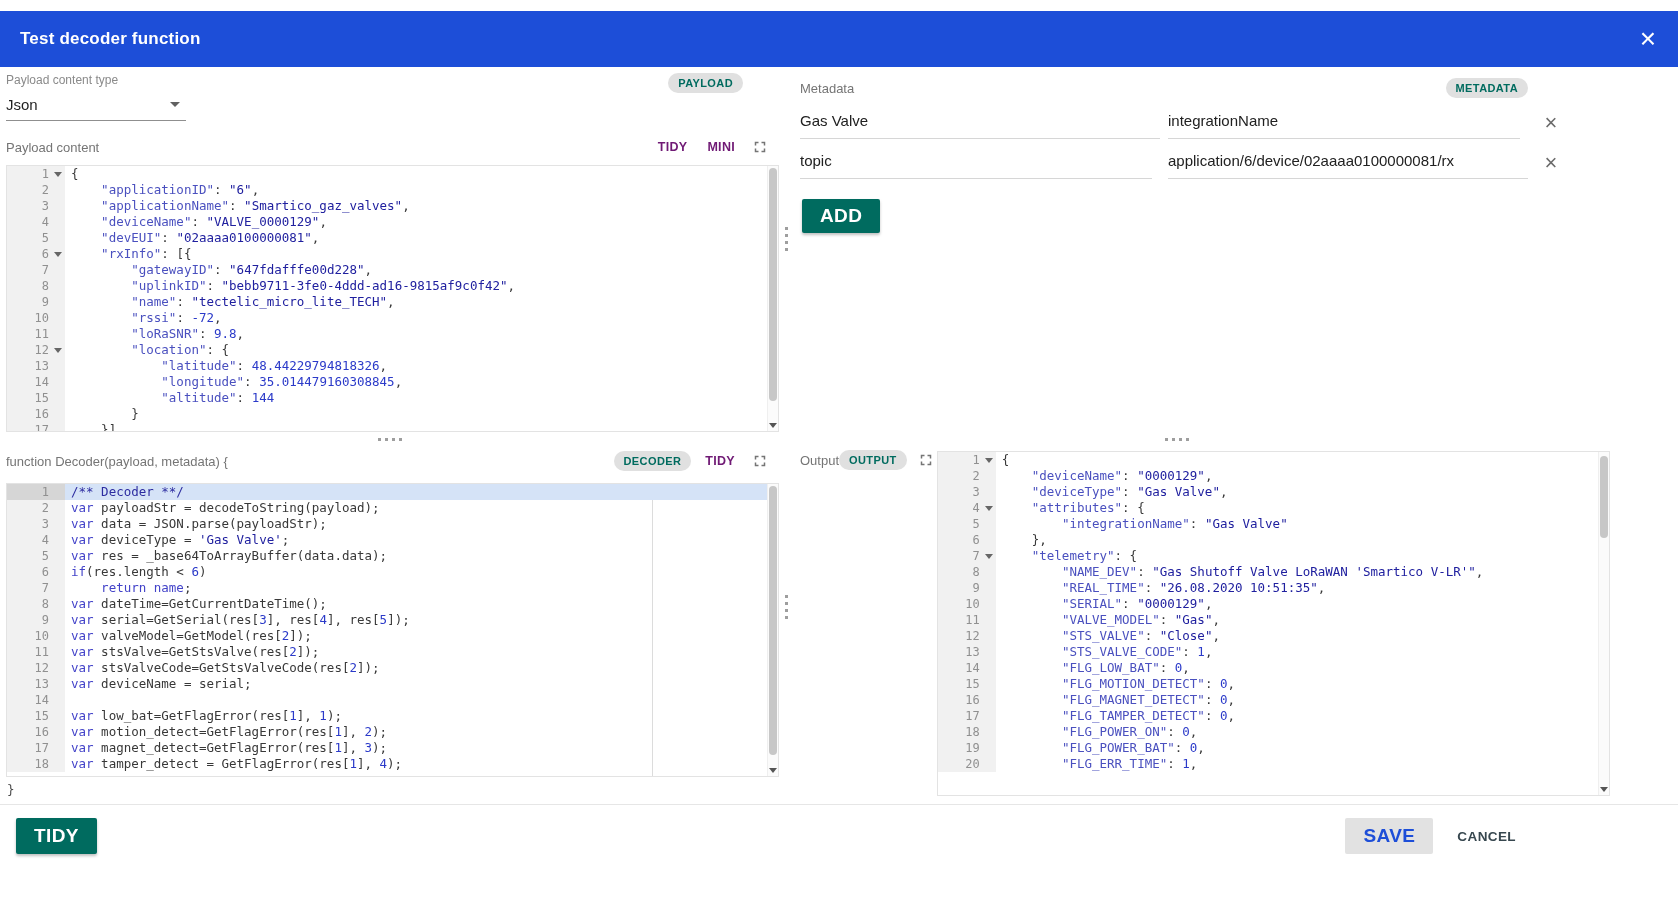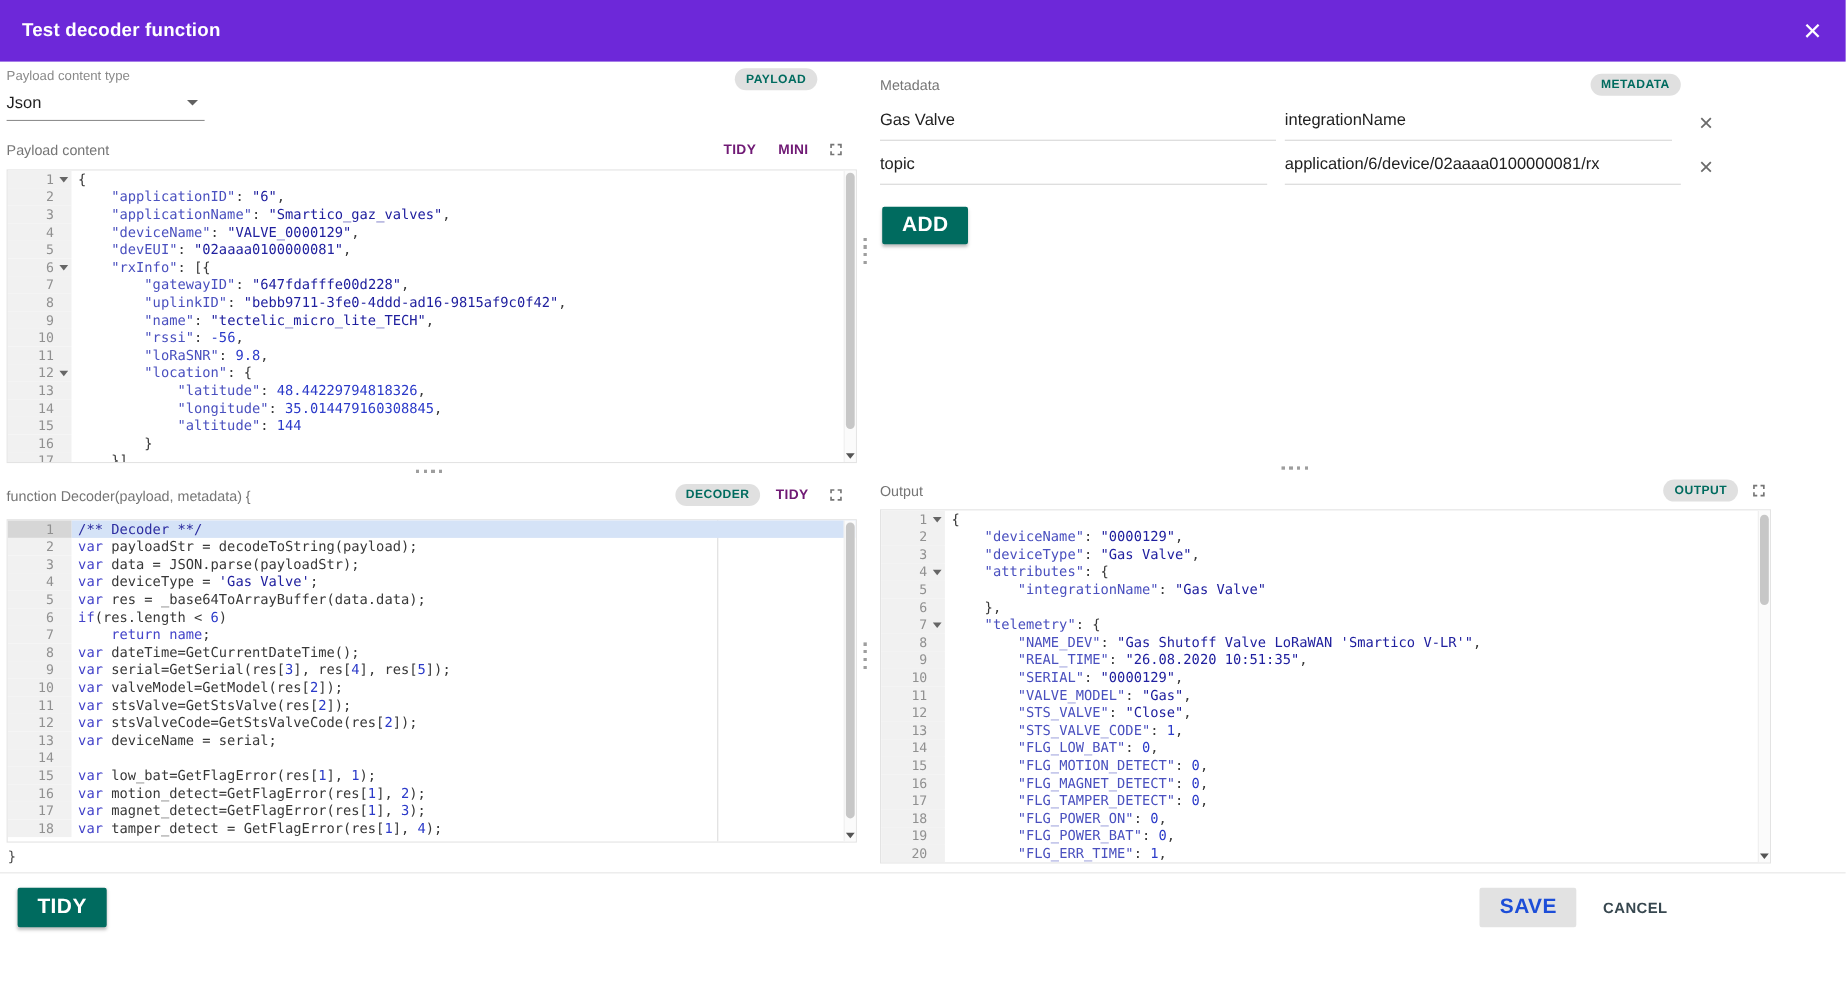--- a/index.html
+++ b/index.html
@@ -1,39 +1,39 @@
 <!DOCTYPE html>
 <html><head>
 <meta charset="utf-8">
 <style>
   html,body{margin:0;padding:0;width:1678px;height:904px;overflow:hidden;background:#fff;
     font-family:"Liberation Sans","DejaVu Sans",sans-serif;-webkit-font-smoothing:antialiased;}
   .dialog{width:1678px;height:904px;display:flex;flex-direction:column;background:#fff;}
 
   
-  .hdr{height:56px;flex:none;background:#6d28d9;color:#fff;display:flex;align-items:center;padding:0 20px;box-sizing:border-box;}
+  .hdr{height:56px;flex:none;background:#1d4ed8;color:#fff;display:flex;align-items:center;padding:0 20px;box-sizing:border-box;margin-top:11px;}
   .hdr .title{font-size:17px;font-weight:700;letter-spacing:.2px;}
   .hdr .close{margin-left:auto;background:none;border:none;color:#fff;font-size:28px;line-height:1;cursor:pointer;padding:0 2px;font-family:inherit;}
 
   
   .main{height:737px;display:flex;}
   .col-left{width:782px;flex:none;display:flex;flex-direction:column;}
   .col-right{flex:1;min-width:0;display:flex;flex-direction:column;}
   .v-gutter{width:8px;flex:none;position:relative;cursor:col-resize;}
   .dots-v{position:absolute;left:3px;width:3px;height:26px;background:repeating-linear-gradient(to bottom,#9e9e9e 0 3px,transparent 3px 7px);}
   .dots-v.d1{top:160px}.dots-v.d2{top:528px}
   .h-gutter{height:8px;flex:none;position:relative;cursor:row-resize;}
   .dots-h{display:block;width:26px;height:3px;margin:3px auto 0;background:repeating-linear-gradient(to right,#9e9e9e 0 3px,transparent 3px 7px);}
   .col-right .h-gutter{padding-right:112px;}
 
   .pane{box-sizing:border-box;}
   .payload-pane{height:368px;padding:6px 3px 3px 6px;display:flex;flex-direction:column;}
   .decoder-pane{flex:1;padding:6px 3px 4px 6px;display:flex;flex-direction:column;}
   .metadata-pane{height:368px;padding:8px 112px 0 10px;display:flex;flex-direction:column;}
-  .output-pane{flex:1;padding:4px 68px 8px 10px;display:flex;flex-direction:column;justify-content:center;}
+  .output-pane{flex:1;padding:4px 68px 8px 10px;display:flex;flex-direction:row;justify-content:center;}
 
   
   .fld-label{font-size:12px;color:#8a8a8a;}
   .sec-label{font-size:13px;color:#757575;}
   .badge{background:#e0e0e0;color:#006b5f;font-size:11px;font-weight:700;letter-spacing:.4px;
     padding:4px 10px;border-radius:10px;white-space:nowrap;}
   .mini-btn{background:none;border:none;color:#701a75;font-family:inherit;font-size:12.5px;font-weight:700;
     letter-spacing:.3px;padding:4px 6px;margin-left:8px;cursor:pointer;}
   .fs-btn{background:none;border:none;padding:2px;margin-left:8px;cursor:pointer;line-height:0;}
   .fs-btn svg{width:18px;height:18px;fill:#757575;}
@@ -163,21 +163,21 @@
               <div class="cl">
                 <span class="ln">8</span>
                 <span class="ct">        <span class="tk-key">"uplinkID"</span>: <span class="tk-str">"bebb9711-3fe0-4ddd-ad16-9815af9c0f42"</span>,</span>
               </div>
               <div class="cl">
                 <span class="ln">9</span>
                 <span class="ct">        <span class="tk-key">"name"</span>: <span class="tk-str">"tectelic_micro_lite_TECH"</span>,</span>
               </div>
               <div class="cl">
                 <span class="ln">10</span>
-                <span class="ct">        <span class="tk-key">"rssi"</span>: <span class="tk-num">-56</span>,</span>
+                <span class="ct">        <span class="tk-key">"rssi"</span>: <span class="tk-num">-72</span>,</span>
               </div>
               <div class="cl">
                 <span class="ln">11</span>
                 <span class="ct">        <span class="tk-key">"loRaSNR"</span>: <span class="tk-num">9.8</span>,</span>
               </div>
               <div class="cl">
                 <span class="ln">12<span class="fold"></span></span>
                 <span class="ct">        <span class="tk-key">"location"</span>: {</span>
               </div>
               <div class="cl">

